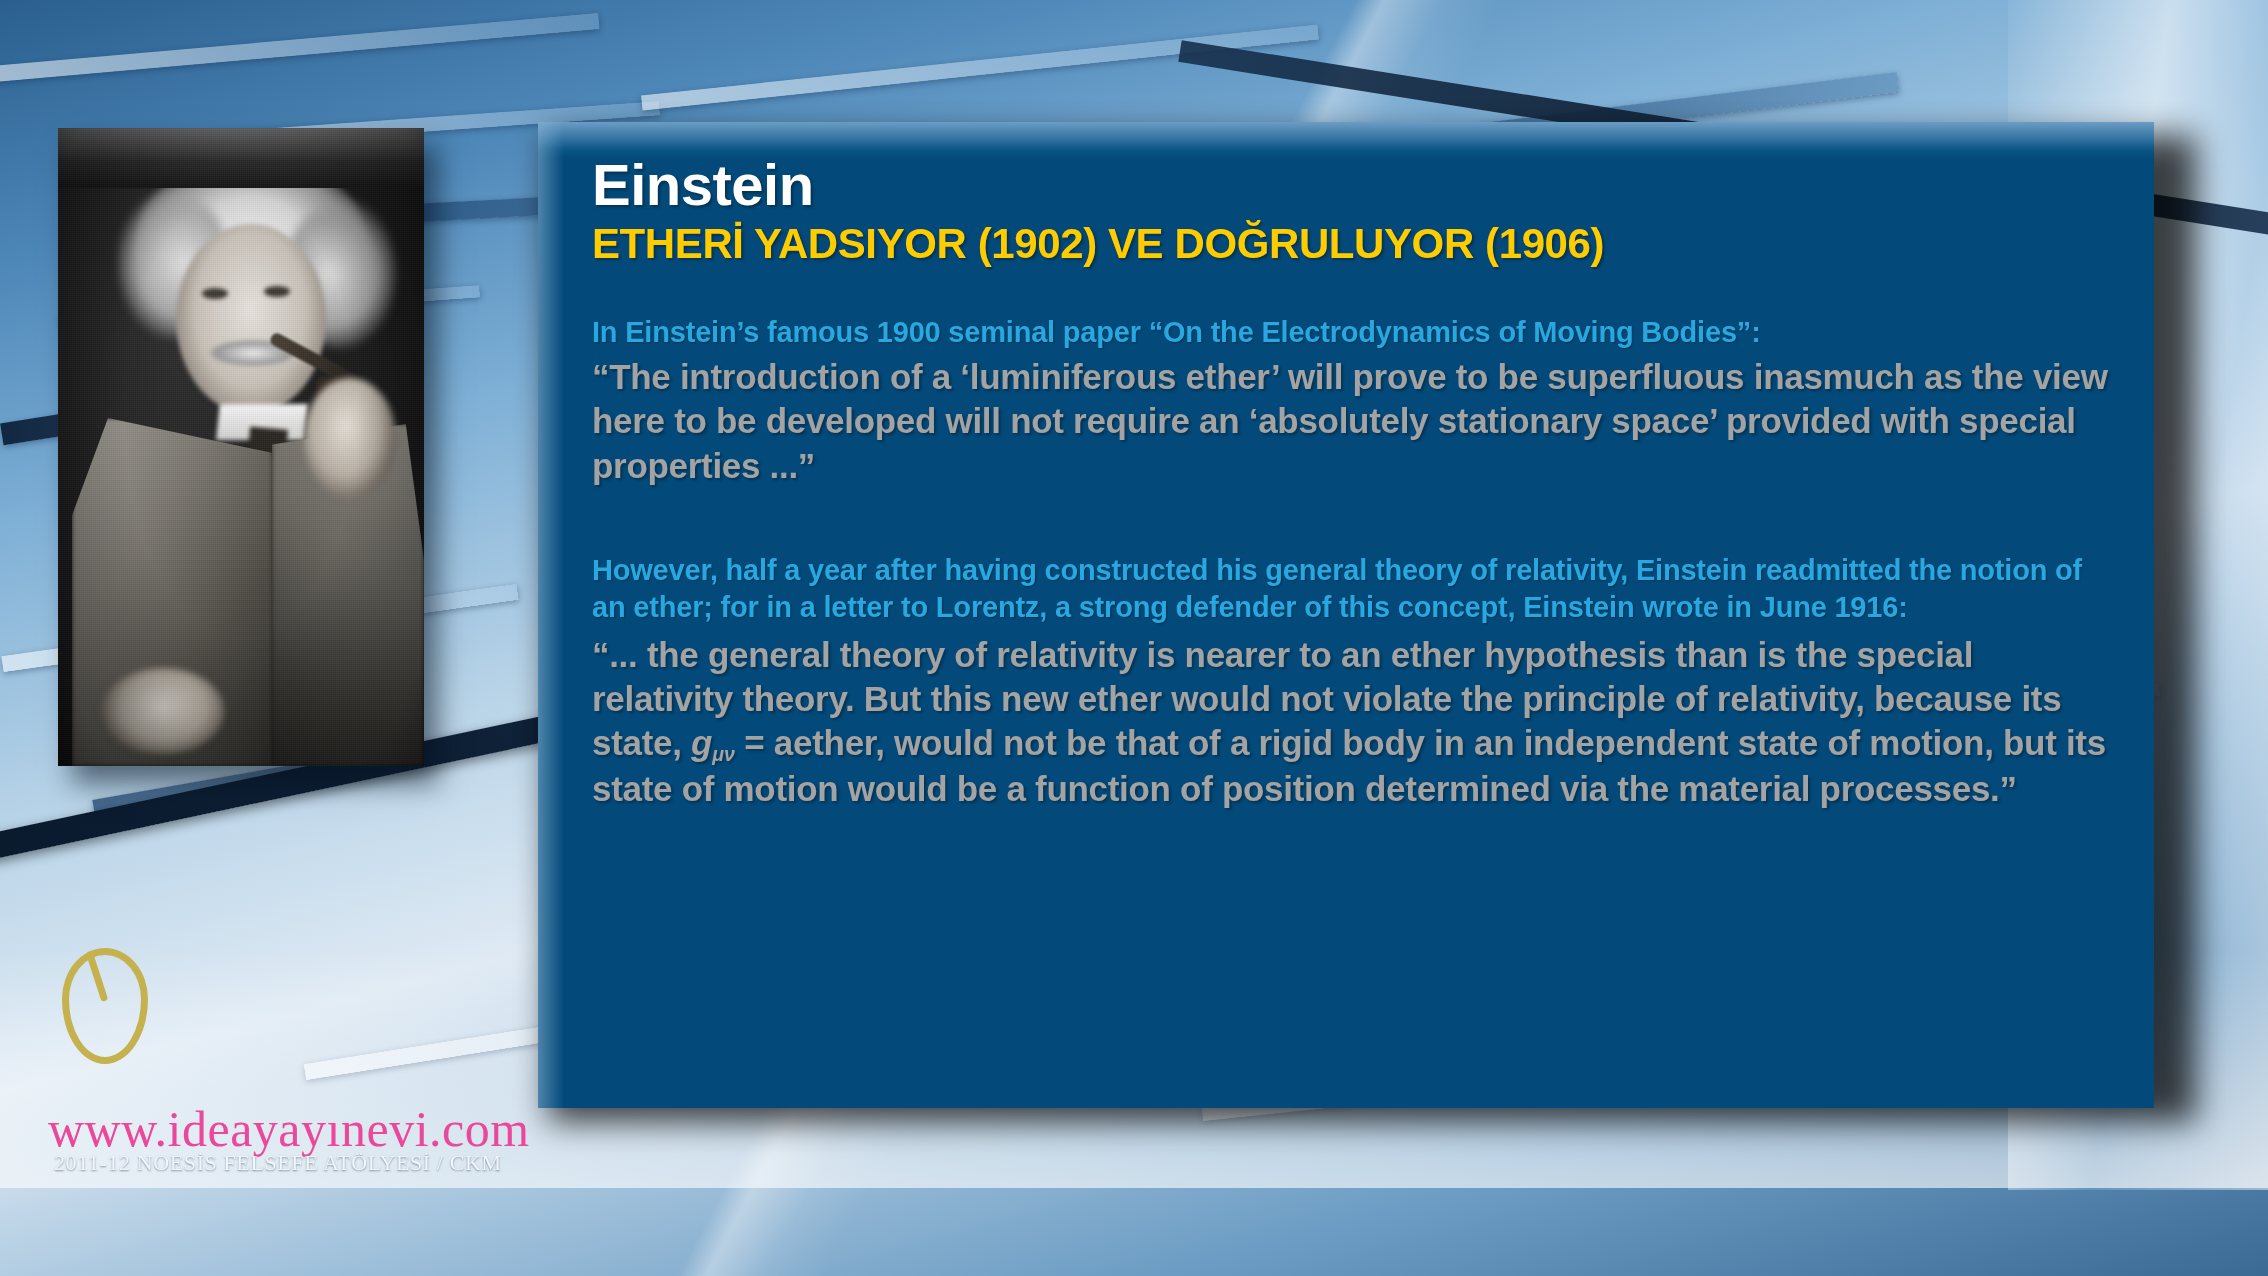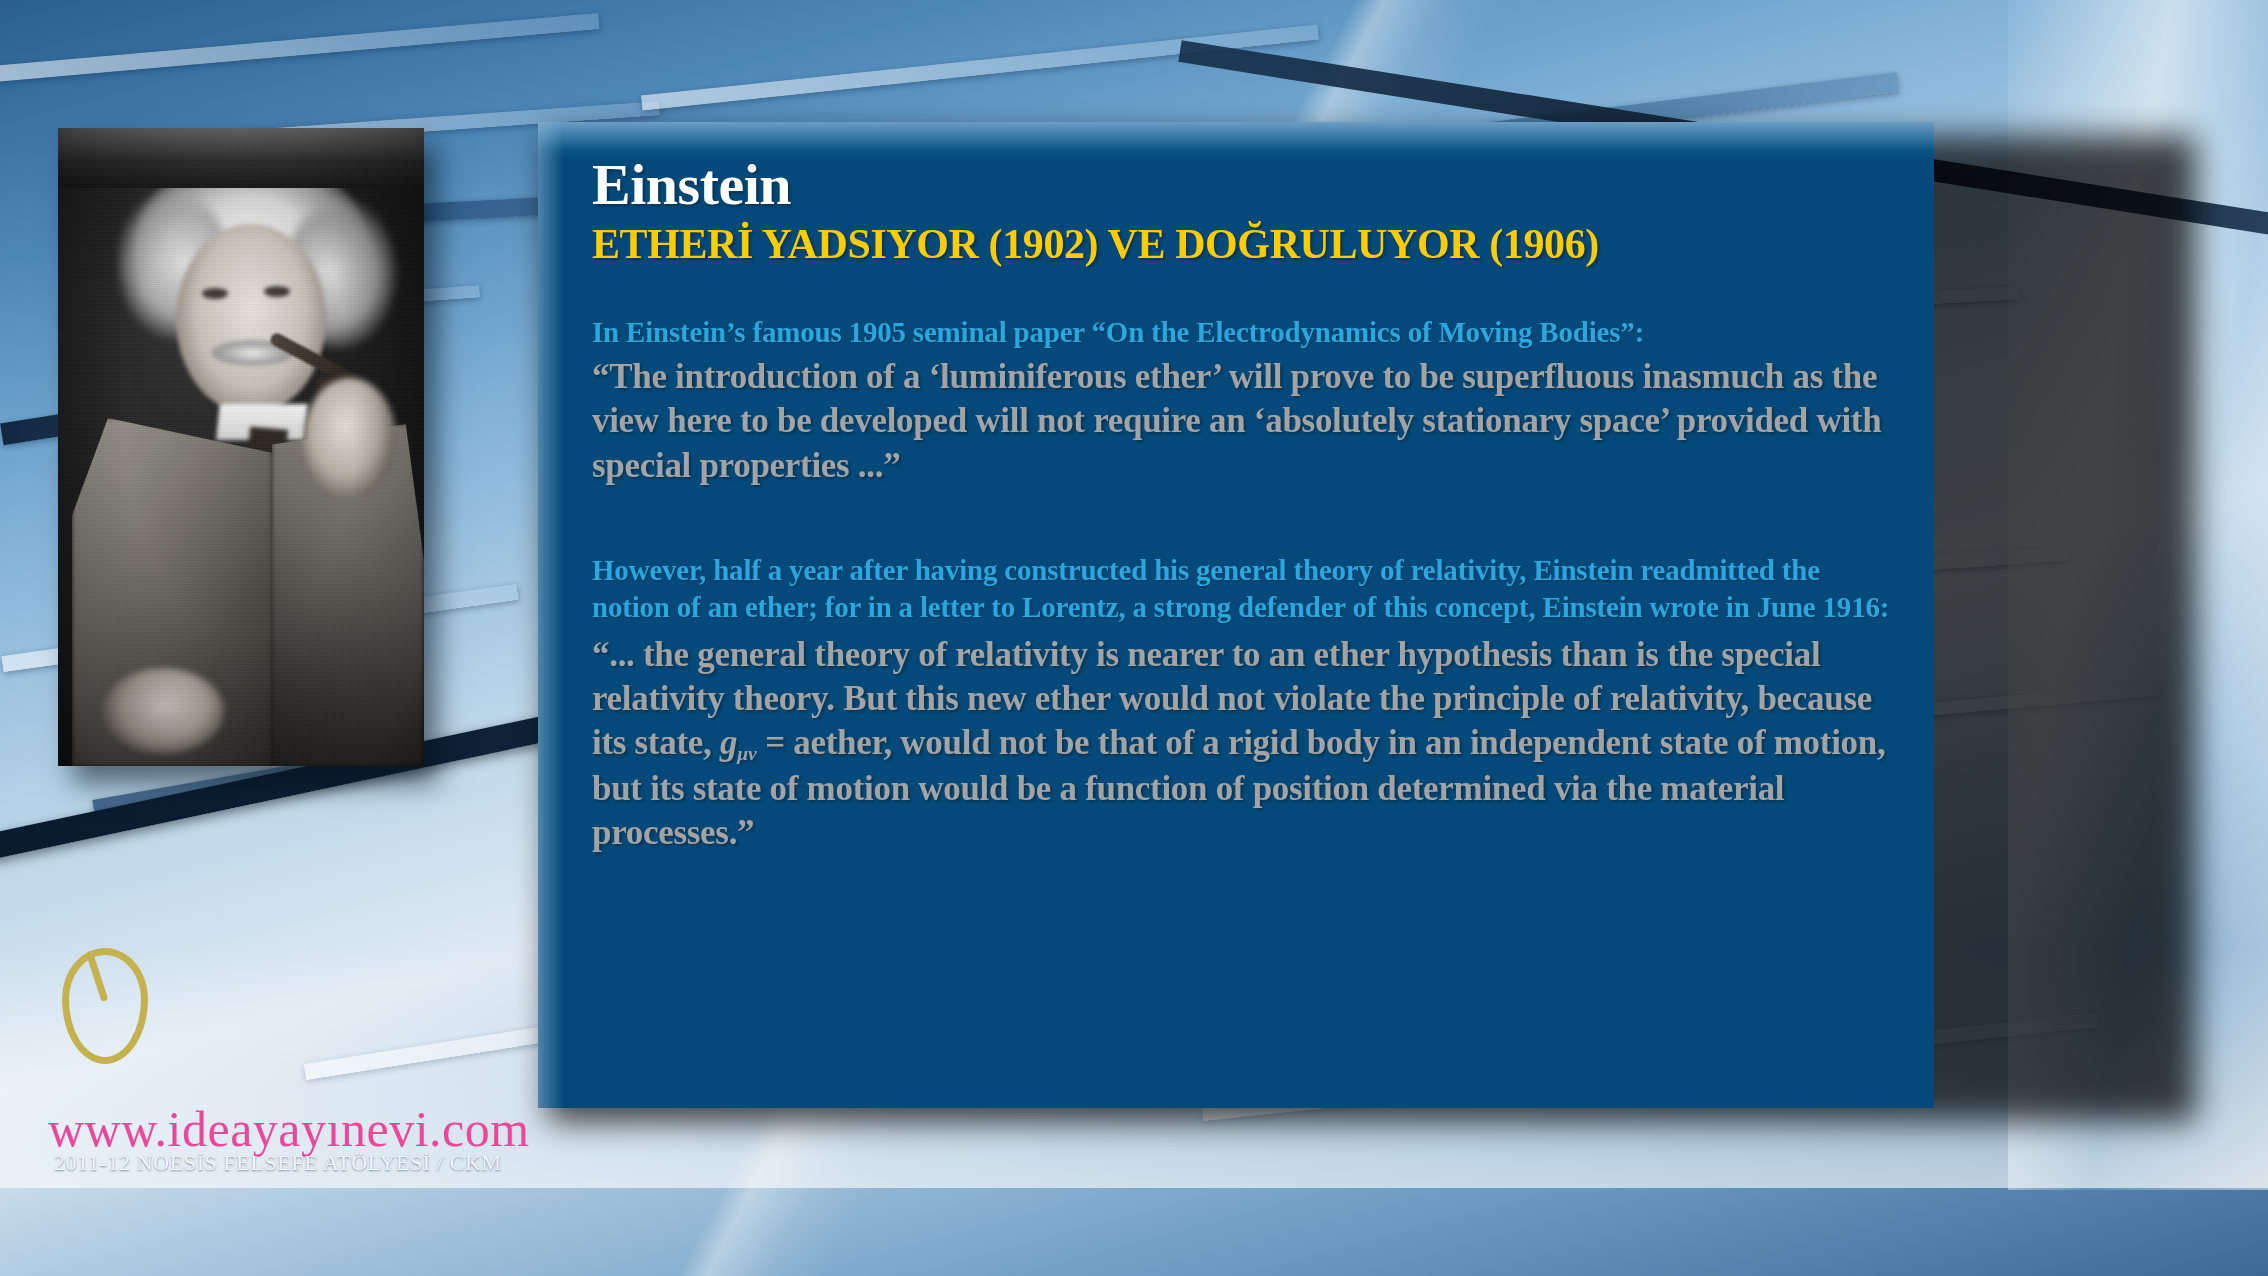--- a/index.html
+++ b/index.html
@@ -188,23 +188,22 @@
     position: absolute;
     left: 548px; top: 136px;
     width: 1648px; height: 986px;
     background: #000;
     filter: blur(16px);
     opacity: 0.72;
   }
   #panel {
     position: absolute;
     left: 538px; top: 122px;
-    width: 1396px; height: 986px;
+    width: 1616px; height: 986px;
     background: #034a7a;
-    font-family: Liberation Serif, serif;
   }
   #panel-topstrip {
     position: absolute;
     left: 0; top: 0;
     width: 100%; height: 36px;
     background: linear-gradient(to bottom, #6b9dc4 0%, #3d7ba8 38%, #0a5585 78%, #034a7a 100%);
   }
   #panel-leftstrip {
     position: absolute;
     left: 0; top: 0;
@@ -382,21 +381,21 @@
   <div id="panel">
     <div id="panel-topstrip"></div>
     <div id="panel-leftstrip"></div>
 
     <div id="content">
 
       <h1 id="title">Einstein</h1>
       <h2 id="subtitle">ETHERİ YADSIYOR (1902) VE DOĞRULUYOR (1906)</h2>
 
       <div id="block1">
-        <div class="intro">In Einstein’s famous 1905 seminal paper “On the Electrodynamics of Moving Bodies”:</div>
+        <div class="intro">In Einstein’s famous 1900 seminal paper “On the Electrodynamics of Moving Bodies”:</div>
         <div class="quote">“The introduction of a ‘luminiferous ether’ will prove to be superfluous inasmuch as the view here to be developed will not require an ‘absolutely stationary space’ provided with special properties ...”</div>
       </div>
 
       <div id="block2">
         <div class="intro">However, half a year after having constructed his general theory of  relativity, Einstein readmitted the notion of an ether; for in a letter to Lorentz, a strong defender of this concept, Einstein wrote in June 1916:</div>
         <div class="quote"><span>“... the general theory of relativity is nearer to an ether hypothesis than is the special relativity theory. But this new ether would not violate the principle of relativity, because its state, </span><span class="gmunu"><span>g</span><sub>μν</sub></span><span> = aether, would not be that of a rigid body in an independent state of motion, but its state of motion would be a function of position determined via the material processes.”</span></div>
       </div>
 
     </div>
   </div>

